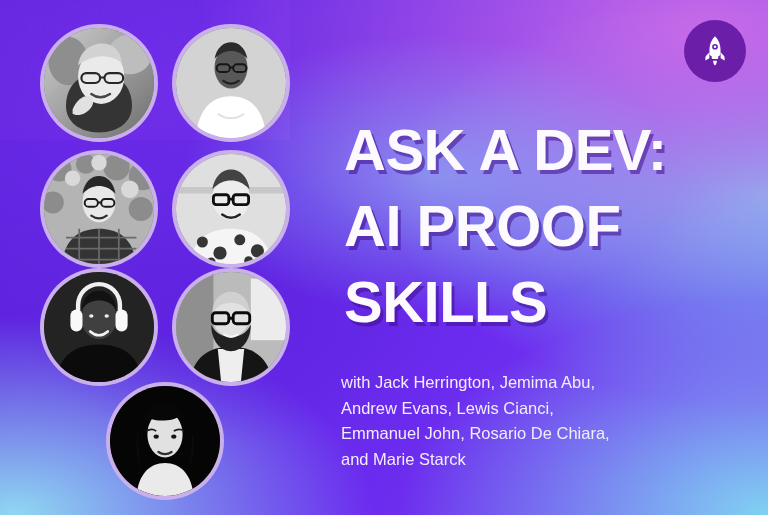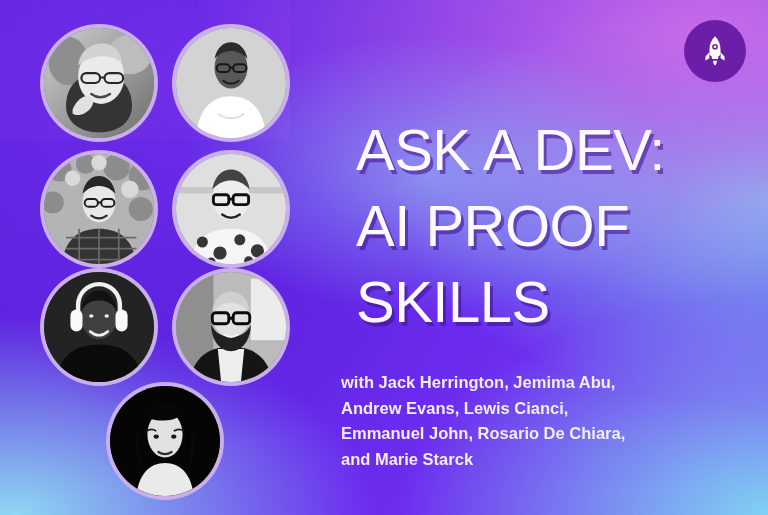--- a/index.html
+++ b/index.html
@@ -81,37 +81,37 @@
   .a2 { left:40px;  top:150px; }
   .a3 { left:172px; top:150px; }
   .a4 { left:40px;  top:268px; }
   .a5 { left:172px; top:268px; }
   .a6 { left:106px; top:382px; }
 
   
   #textblock { position:absolute; left:340px; top:0; width:400px; height:515px; }
 
   #title {
-    position:absolute; top:112px; left:16px; width:400px;
+    position:absolute; top:112px; left:4px; width:400px;
     color:#FCFAFF;
     font-size:58px;
     line-height:76px;
-    font-weight:normal;
+    font-weight:bold;
     letter-spacing:-0.5px;
     text-transform:uppercase;
     text-shadow: 3px 4px 0 rgba(64,14,140,0.55);
     white-space:pre-line;
   }
 
   #subtitle {
     position:absolute; top:370px; left:1px; width:375px;
     color:#F2EDFB;
     font-size:16.5px;
     line-height:25.5px;
-    font-weight:bold;
+    font-weight:normal;
     white-space:pre-line;
   }
 </style>
 </head>
 <body>
 
 <div id="poster">
 
   <div class="glow" id="glow-base"></div>
   <div class="glow" id="glow-center"></div>

